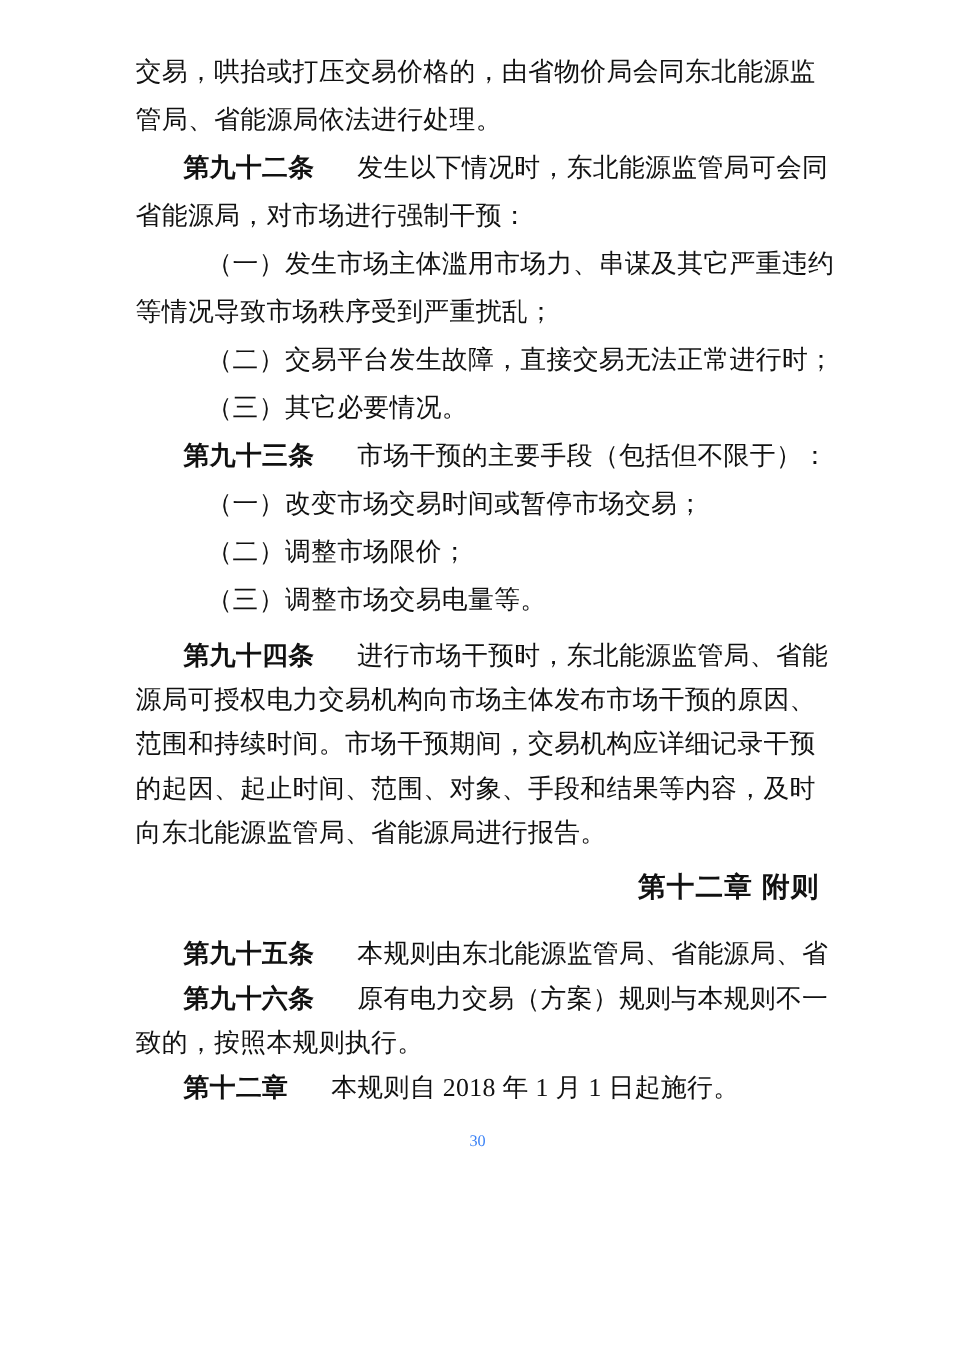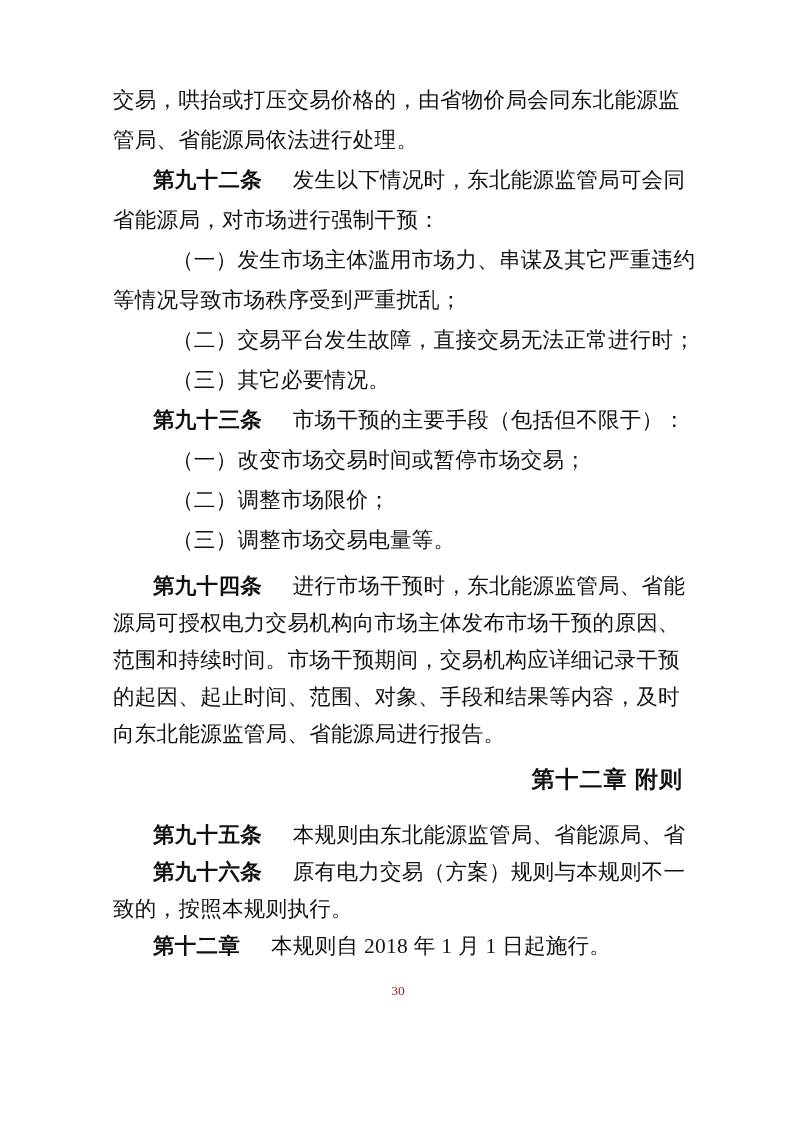--- a/index.html
+++ b/index.html
@@ -10,59 +10,59 @@
   .page {
     position: relative;
     width: 796px;
     height: 1123px;
     background: #ffffff;
     overflow: hidden;
     color: #111111;
     font-family: "Liberation Serif", "DejaVu Serif", serif;
   }
   .content {
-    padding: 80px 113px 0 113px;
+    padding: 40px 113px 0 113px;
   }
   .line {
     margin: 0;
     height: 40px;
     line-height: 40px;
     font-size: 21.5px;
     white-space: nowrap;
     letter-spacing: 0.3px;
   }
   .line.tight {
     height: 37px;
     line-height: 37px;
   }
   .ind-a { padding-left: 40px; }   
   .ind-b { padding-left: 59px; }   
   .mt8  { margin-top: 8px; }
   .mt20 { margin-top: 20px; }
   .art {
     font-weight: bold;
   }
-  .art:not(:empty) { margin-right: 9px; }
+  .art:not(:empty) { margin-right: 14px; }
   .chapter-heading {
     margin: 8px 0 0 0;
     height: 36px;
     line-height: 36px;
     text-align: right;
     font-family: "Liberation Sans", "DejaVu Sans", sans-serif;
     font-weight: bold;
     font-size: 23px;
     letter-spacing: 1px;
   }
   .page-number {
     margin-top: 16px;
     height: 20px;
     line-height: 20px;
     text-align: center;
     font-size: 13.5px;
-    color: #7f1d1d;
+    color: #3b82f6;
   }
 </style>
 </head>
 <body>
 
 <div class="page">
   <div class="content">
 
     <p class="line"><b class="art"></b><span>交易，哄抬或打压交易价格的，由省物价局会同东北能源监</span></p>
     <p class="line"><b class="art"></b><span>管局、省能源局依法进行处理。</span></p>

